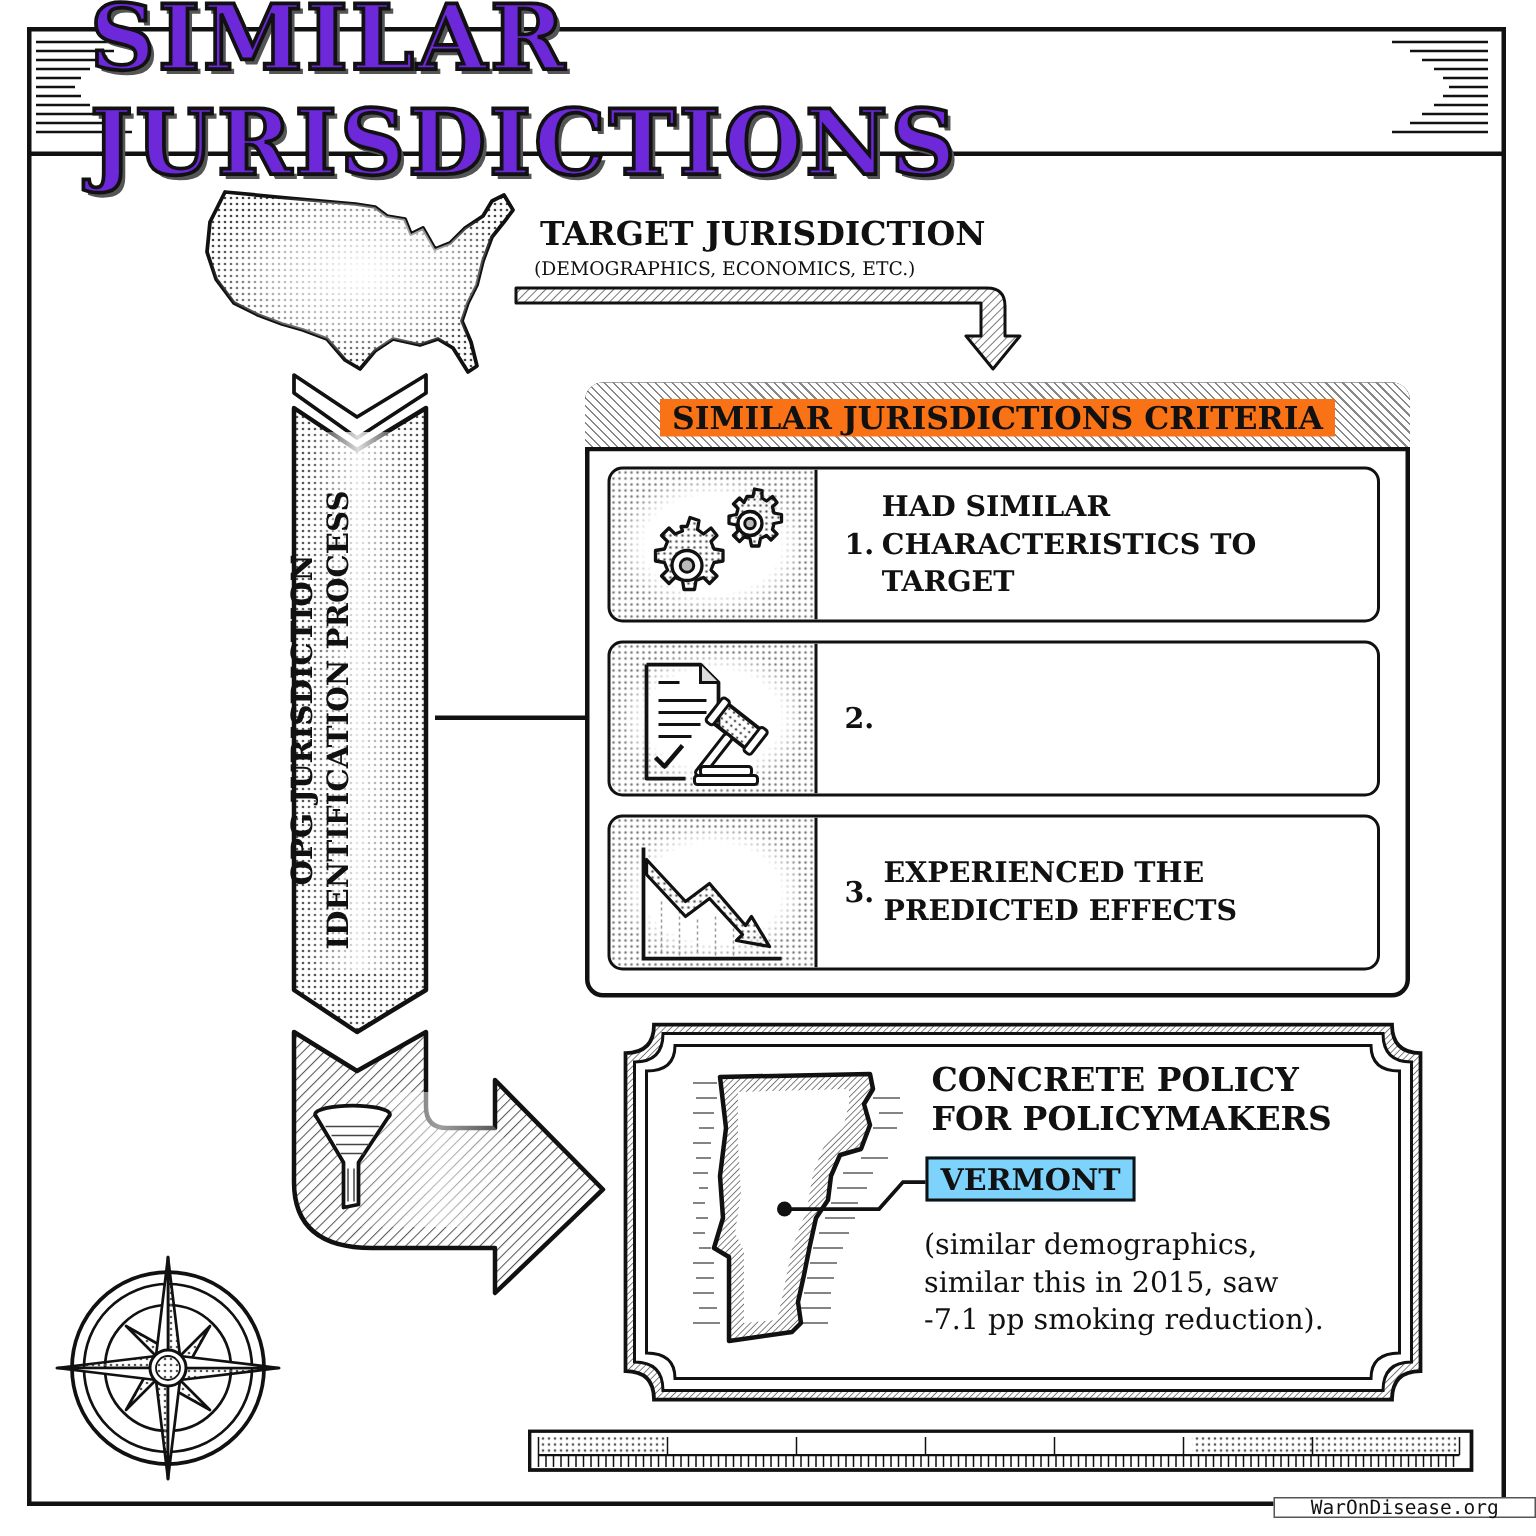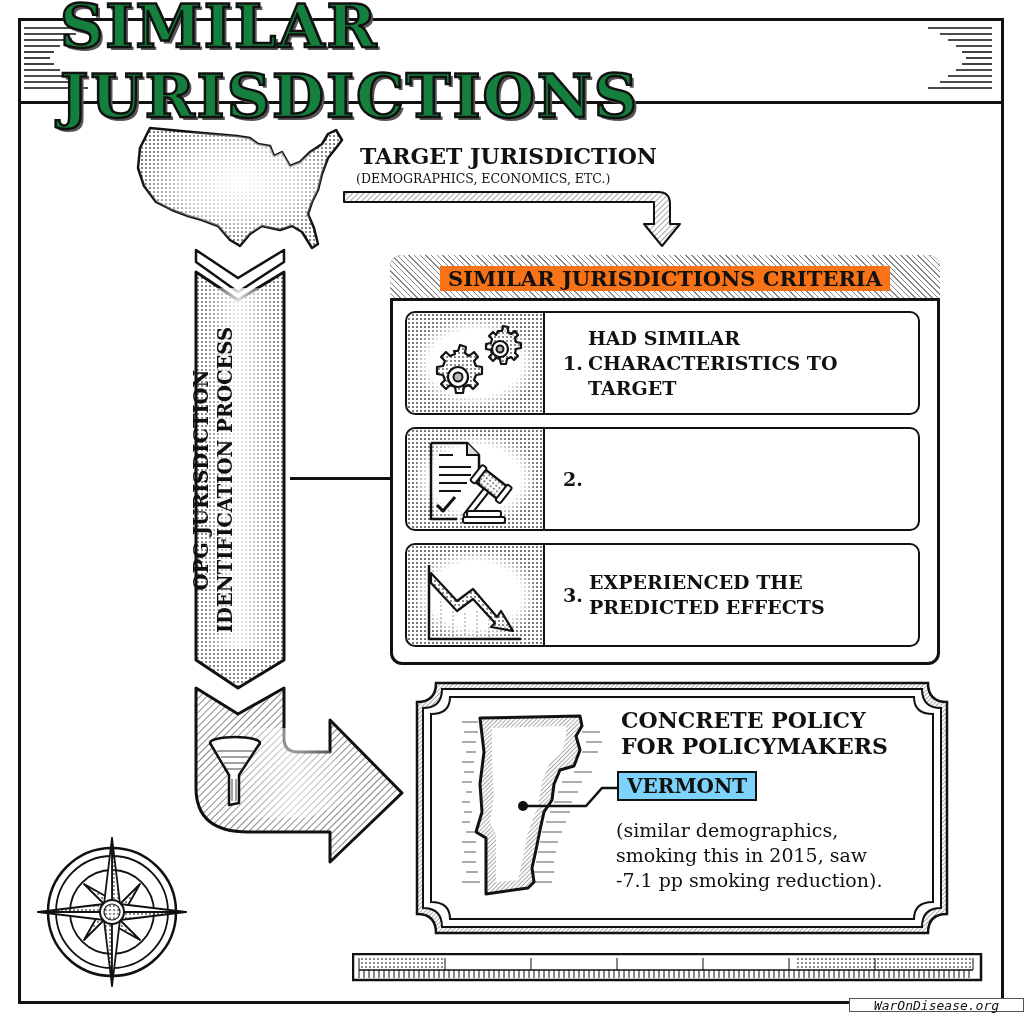--- a/index.html
+++ b/index.html
@@ -5,21 +5,21 @@
   html, body { margin:0; padding:0; background:#ffffff; }
   body { width:1024px; height:1024px; position:relative; overflow:hidden; font-family:"DejaVu Serif", serif; color:#111; }
   .abs { position:absolute; }
   svg { display:block; }
 
   
   #frame { left:18px; top:18px; width:986px; height:986px; border:3px solid #111; box-sizing:border-box; }
   #title-band { left:18px; top:18px; width:986px; height:86px; border-bottom:3px solid #111; box-sizing:border-box; }
   #title-text { left:60px; top:18px; width:904px; height:86px; display:flex; align-items:center; justify-content:center;
     font-family:"DejaVu Serif", serif; font-weight:bold; font-size:60px; letter-spacing:2px;
-    color:#15803d; -webkit-text-stroke:2.5px #111; text-shadow:3px 3px 0 #555; }
+    color:#6d28d9; -webkit-text-stroke:2.5px #111; text-shadow:3px 3px 0 #555; }
 
   .heading { font-family:"DejaVu Serif", serif; font-weight:bold; color:#111; }
   #target-title { left:360px; top:143px; font-size:22px; }
   #target-sub { left:356px; top:171px; font-size:12.5px; font-weight:normal; }
 
   
   #criteria-box { left:390px; top:255px; width:550px; height:410px; border:3px solid #111; border-radius:12px; box-sizing:border-box; background:#fff; }
   #criteria-head { left:390px; top:255px; width:550px; height:46px; box-sizing:border-box; border-bottom:3px solid #111;
     border-radius:12px 12px 0 0;
     background: repeating-linear-gradient(45deg, #fff 0 3px, #888 3px 4px); }
@@ -38,21 +38,21 @@
   
   #process-label { left:214px; top:480px; width:0; height:0; }
   #process-label .rot { position:absolute; left:0; top:0; transform:translate(-50%,-50%) rotate(-90deg); white-space:nowrap; text-align:center; font-weight:bold; font-size:19.5px; line-height:24px; width:360px; }
 
   
   #example-title { left:621px; top:707px; font-size:22px; line-height:26px; }
   #vermont-box { left:617px; top:771px; border:2.5px solid #111; padding:1px 8px; font-size:20px; font-weight:bold; background:#7dd3fc; }
   #example-desc { left:616px; top:818px; font-size:19px; line-height:25px; font-weight:normal; }
 
   #watermark { left:849px; top:998px; width:175px; height:14px; border:1px solid #555; background:#fff; box-sizing:border-box;
-    font-family:"DejaVu Sans Mono", monospace; font-size:13px; display:flex; align-items:center; justify-content:center;font-style:italic; }
+    font-family:"DejaVu Sans Mono", monospace; font-size:13px; display:flex; align-items:center; justify-content:center; }
 </style>
 </head>
 <body>
 
 <div id="frame" class="abs"></div>
 
 <div id="title-band" class="abs">
   <svg width="980" height="82">
     <g stroke="#111" stroke-width="1.6">
       <line x1="6" y1="10" x2="70" y2="10"></line>
@@ -301,21 +301,21 @@
     <path d="M7,28 L70,28 L86,10 L102,10" fill="none" stroke="#111" stroke-width="2.5"></path>
   </svg>
 </div>
 <div id="example-title" class="abs heading">
   <div>CONCRETE POLICY</div>
   <div>FOR POLICYMAKERS</div>
 </div>
 <div id="vermont-box" class="abs heading">VERMONT</div>
 <div id="example-desc" class="abs heading">
   <div>(similar demographics,</div>
-  <div>smoking this in 2015, saw</div>
+  <div>similar this in 2015, saw</div>
   <div>-7.1 pp smoking reduction).</div>
 </div>
 
 <div class="abs" style="left:36px;top:836px;">
   <svg width="152" height="152" viewBox="0 0 152 152">
     <circle cx="76" cy="76" r="64" fill="#fff" stroke="#111" stroke-width="2.5"></circle>
     <circle cx="76" cy="76" r="56" fill="none" stroke="#111" stroke-width="1.8"></circle>
     <circle cx="76" cy="76" r="42" fill="none" stroke="#111" stroke-width="1.8"></circle>
     <g fill="url(#dots2)" stroke="#111" stroke-width="1.8" stroke-linejoin="round">
       <path d="M76,76 L104,48 L86,80 Z"></path>

